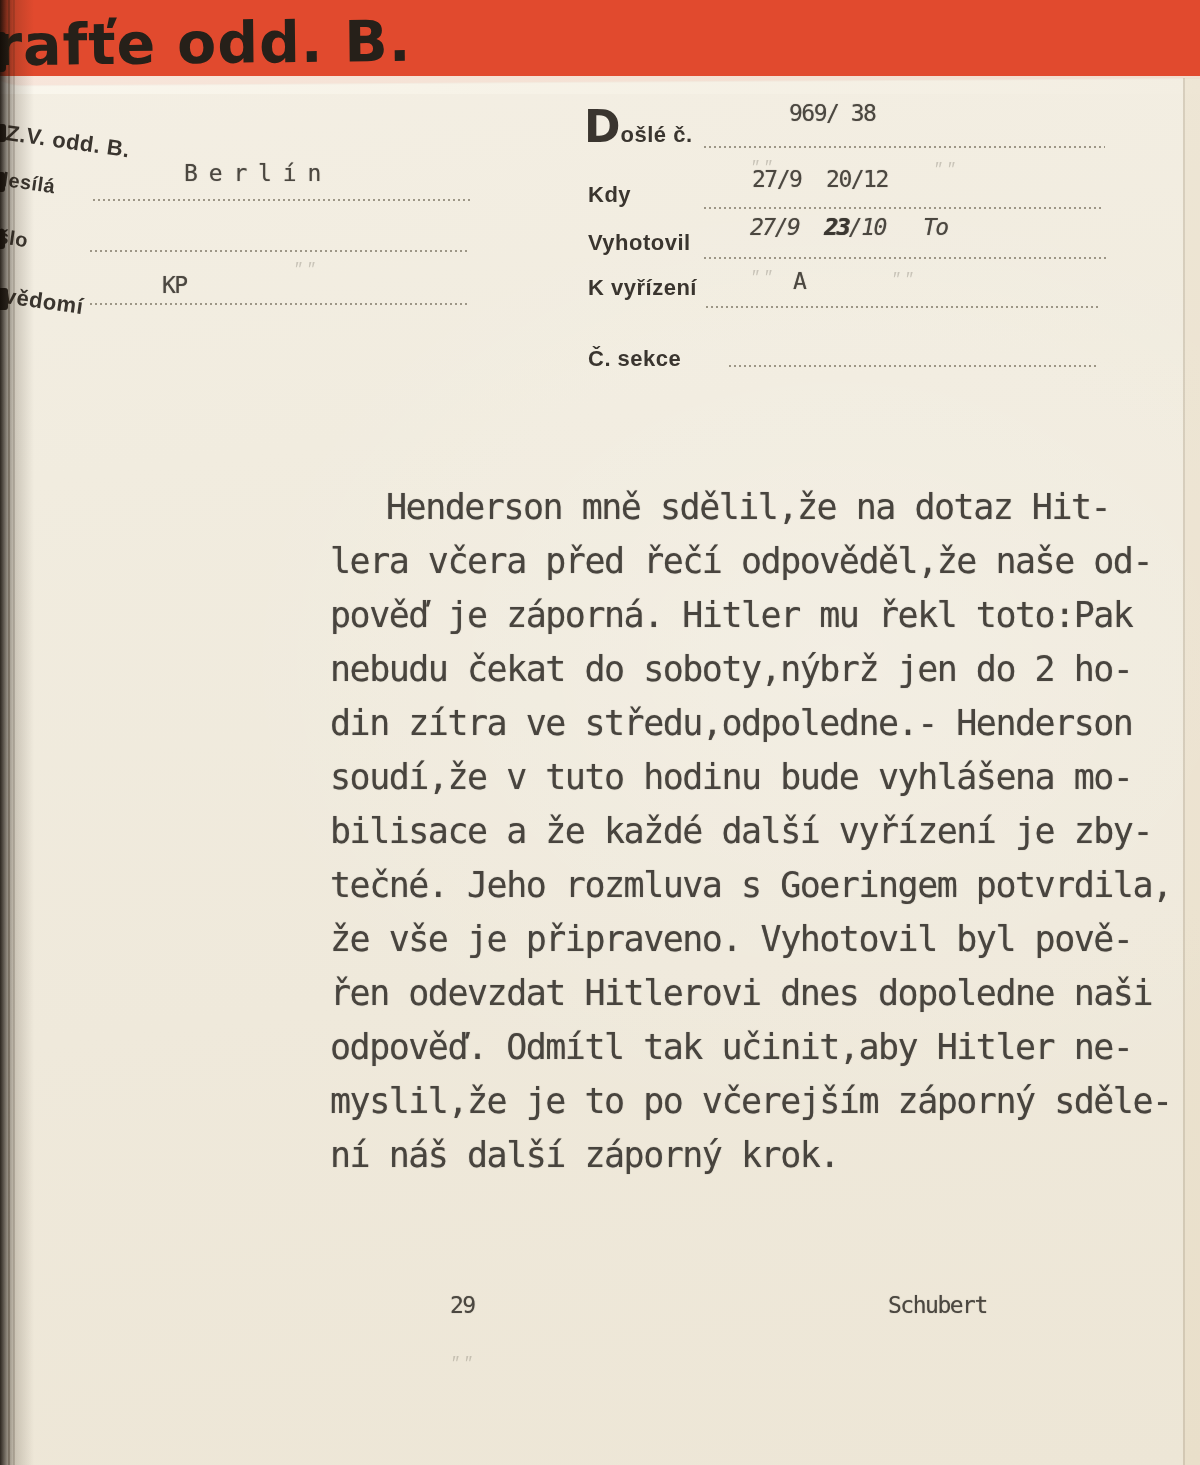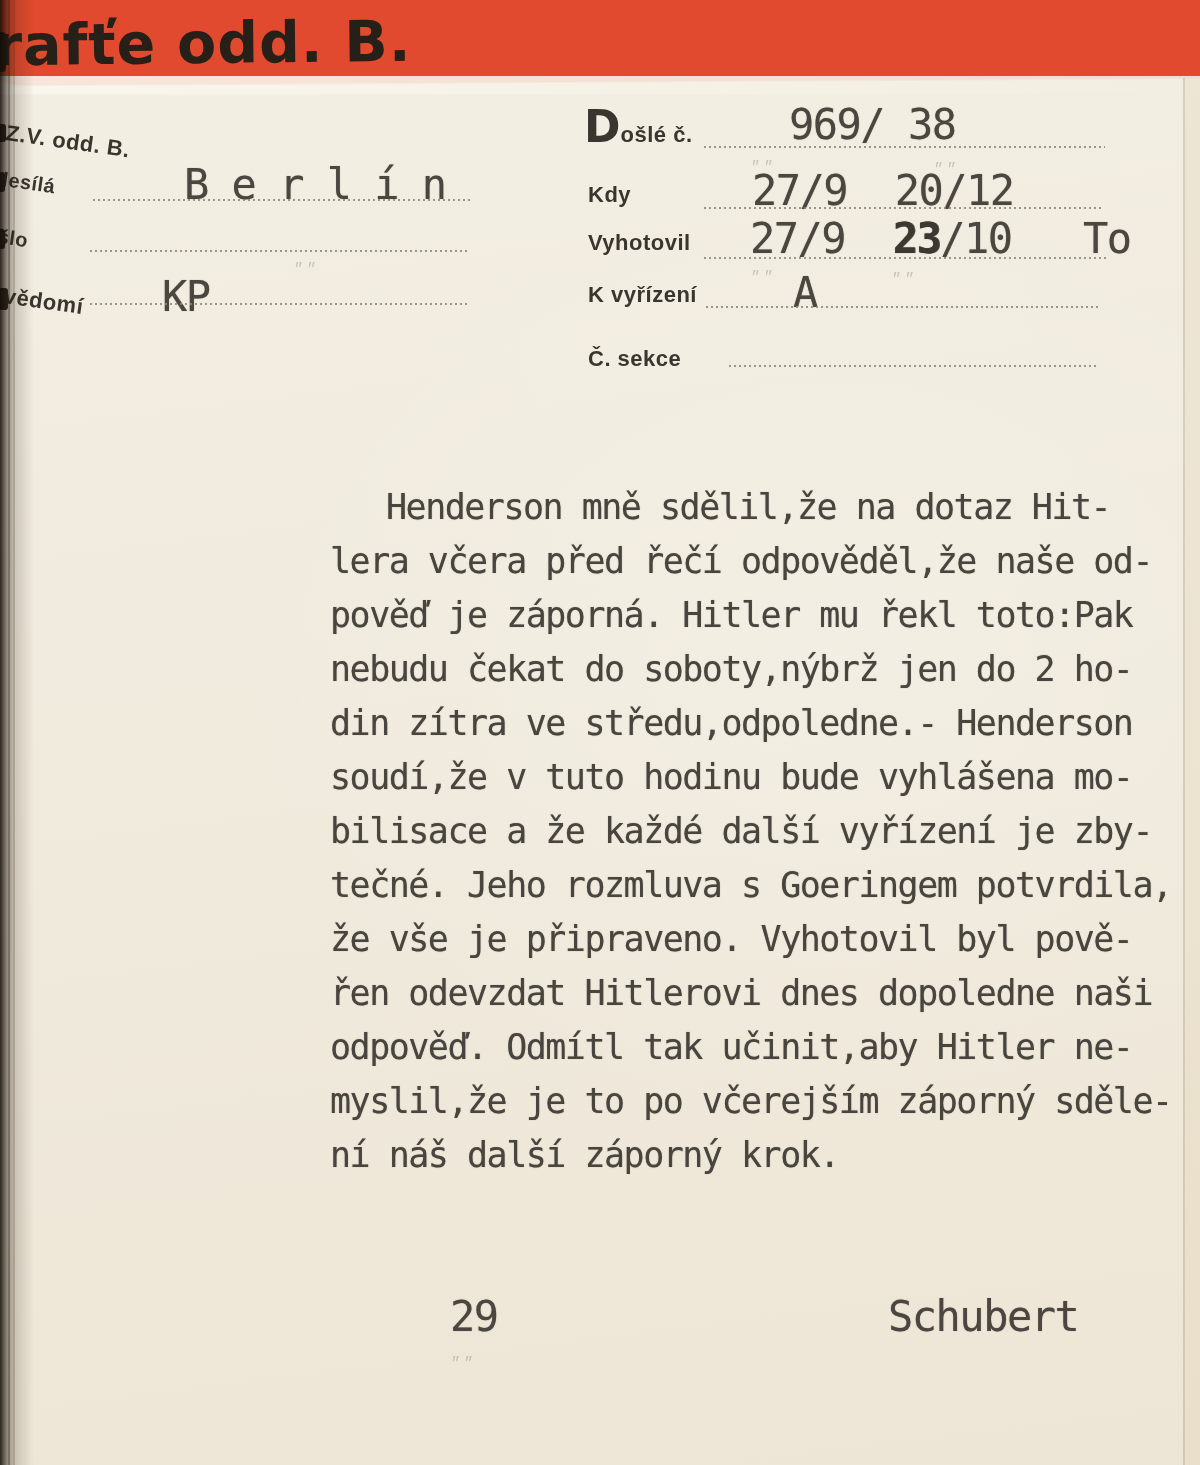--- a/index.html
+++ b/index.html
@@ -35,21 +35,21 @@
     position:absolute;color:#3a352f;font-weight:bold;white-space:pre;
     font-size:22px;letter-spacing:.5px;
   }
   .tilt{transform-origin:0 50%;transform:rotate(8deg);}
   .bigD{font-family:"DejaVu Sans", sans-serif;font-size:44px;line-height:30px;letter-spacing:0;}
   .dosle-wrap{position:absolute;left:584px;top:112px;display:flex;align-items:baseline;color:#3a352f;font-weight:bold;}
   .dosle-rest{font-size:22px;letter-spacing:.5px;}
   
   .mono{
     position:absolute;font-family:"DejaVu Sans Mono", monospace;
-    font-size:42px;letter-spacing:-1.5px;color:#4b4740;white-space:pre;
+    font-size:23px;letter-spacing:-1.5px;color:#4b4740;white-space:pre;
     text-shadow:0 0 1px rgba(75,71,64,.55);
   }
   .mono .struck{font-weight:bold;color:#3b3731;text-shadow:1px 0 0 rgba(59,55,49,.8),0 0 1px rgba(59,55,49,.6);}
   
   .dots{
     position:absolute;height:3px;
     background-image:repeating-linear-gradient(90deg,#8e8777 0 2px,rgba(0,0,0,0) 2px 5px);
     background-position:0 0;background-size:auto 2px;background-repeat:repeat-x;
     opacity:.85;
   }
@@ -109,26 +109,26 @@
   <div class="mono" style="left:789px;top:100px;">969/ 38</div>
   <div class="dots" style="left:704px;top:146px;width:401px;"></div>
   <i class="sm" style="left:752px;top:156px;"></i>
   <i class="sm" style="left:935px;top:158px;"></i>
 
   <div class="plabel" style="left:588px;top:182px;">Kdy</div>
   <div class="mono" style="left:752px;top:166px;text-align:right;">27/9  20/12</div>
   <div class="dots" style="left:704px;top:207px;width:398px;"></div>
 
   <div class="plabel" style="left:588px;top:230px;">Vyhotovil</div>
-  <div class="mono" style="left:750px;top:214px;"><span>27/9  </span><span class="struck">23</span><span>/10   To</span></div>
+  <div class="mono" style="left:750px;top:214px;font-style:italic;"><span>27/9  </span><span class="struck">23</span><span>/10   To</span></div>
   <div class="dots" style="left:704px;top:257px;width:404px;"></div>
   <i class="sm" style="left:752px;top:266px;"></i>
   <i class="sm" style="left:893px;top:268px;"></i>
 
-  <div class="plabel" style="left:588px;top:282px;">K vyřízení</div>
+  <div class="plabel" style="left:588px;top:275px;">K vyřízení</div>
   <div class="mono struck" style="left:793px;top:268px;">A</div>
   <div class="dots" style="left:706px;top:306px;width:394px;"></div>
 
   <div class="plabel" style="left:588px;top:346px;text-align:center;">Č. sekce</div>
   <div class="dots" style="left:729px;top:365px;width:370px;"></div>
 
   <div class="body-text">
     <div class="line indent">Henderson mně sdělil,že na dotaz Hit-</div>
     <div class="line">lera včera před řečí odpověděl,že naše od-</div>
     <div class="line">pověď je záporná. Hitler mu řekl toto:Pak</div>

